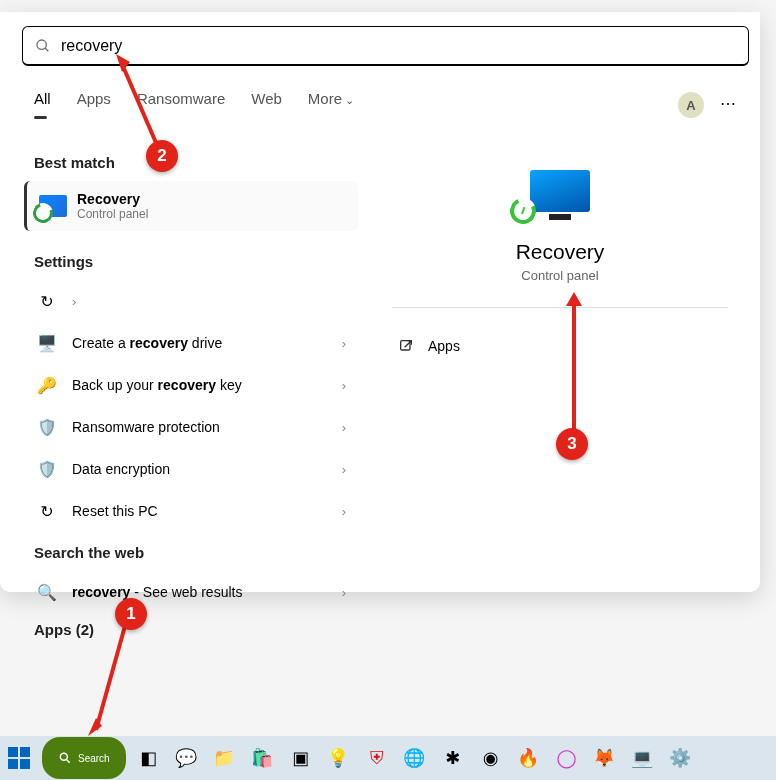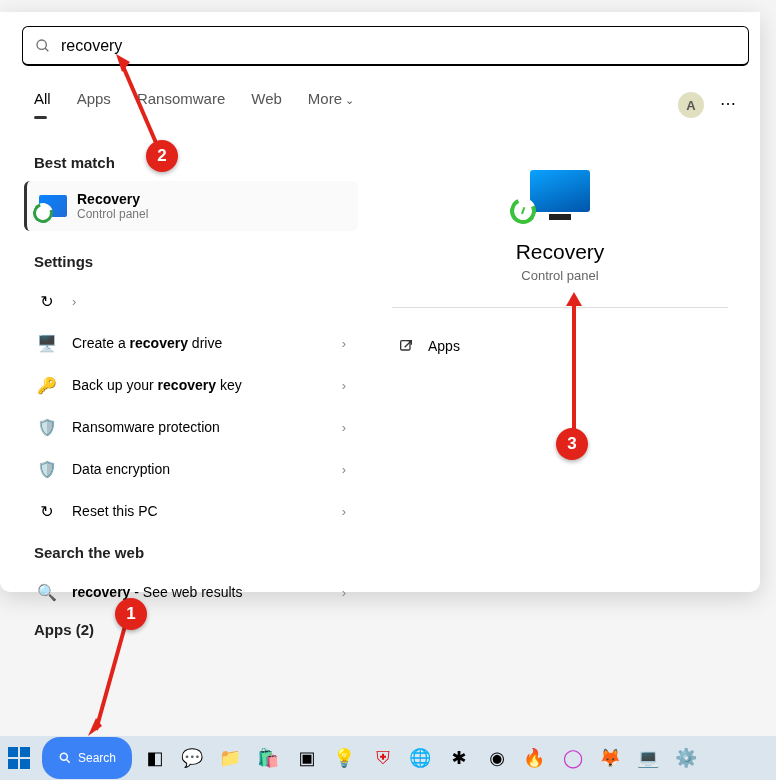--- a/index.html
+++ b/index.html
@@ -40,21 +40,21 @@
 .big-ring { position:absolute; left:-20px; bottom:-12px; width:26px; height:26px; border:4px solid #39c23a; border-radius:50%; border-top-color:transparent; transform:rotate(20deg); background:#fff; }
 .big-ring::after{content:"";position:absolute;left:8px;top:5px;width:2px;height:7px;background:#39c23a;}
 .r-title { font-size:21px; margin-top:28px; }
 .r-sub { font-size:13px; color:#666; margin-top:4px; }
 .divider { border:none; border-top:1px solid #ddd; margin:24px 12px; }
 .open-row { display:flex; align-items:center; gap:14px; padding:6px 18px; cursor:pointer; font-size:14px; }
 
 .taskbar { position:absolute; left:0; bottom:0; width:776px; height:44px; background:#dbe5ee; display:flex; align-items:center; padding:0 4px; gap:8px; }
 .start { width:22px; height:22px; display:grid; grid-template:1fr 1fr/1fr 1fr; gap:2px; }
 .start div { background:#0067c0; }
-.search-pill { background:#3b82f6; color:#fff; border-radius:18px; padding:14px 16px; display:flex; align-items:center; gap:6px; font-size:12px; cursor:pointer; }
+.search-pill { background:#4d7c0f; color:#fff; border-radius:18px; padding:14px 16px; display:flex; align-items:center; gap:6px; font-size:10px; cursor:pointer; }
 .tb-ico { width:30px; height:30px; border-radius:6px; display:flex; align-items:center; justify-content:center; font-size:18px; cursor:pointer; }
 
 
 .badge { position:absolute; width:32px; height:32px; background:#e2231a; border-radius:50%; color:#fff; font-weight:700; font-size:17px; display:flex; align-items:center; justify-content:center; box-shadow:0 2px 4px rgba(0,0,0,.3); z-index:50; }
 .arrow { position:absolute; z-index:40; }
 .arrow line { stroke:#e2231a; stroke-width:4; }
 .arrow polygon { fill:#e2231a; }
 b { font-weight:600; }
 </style>
 </head>

